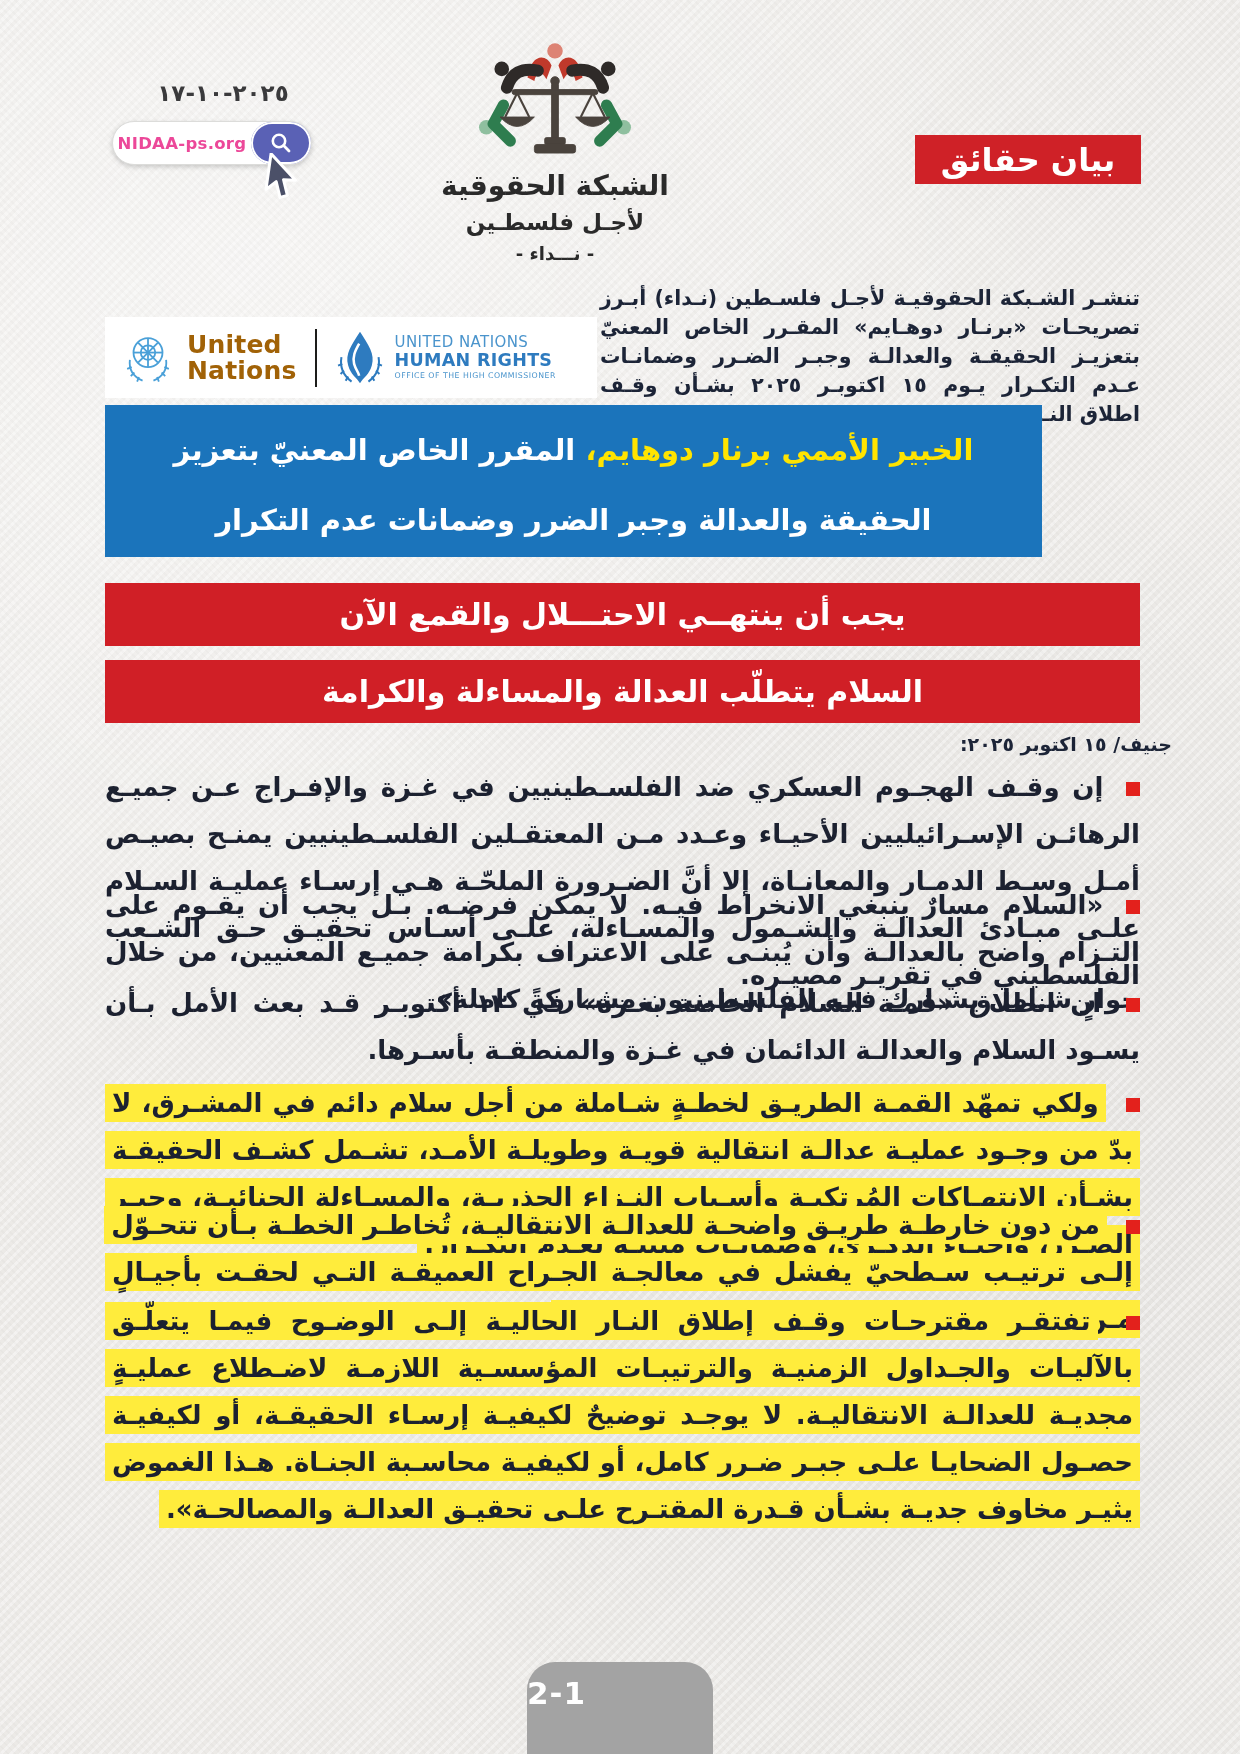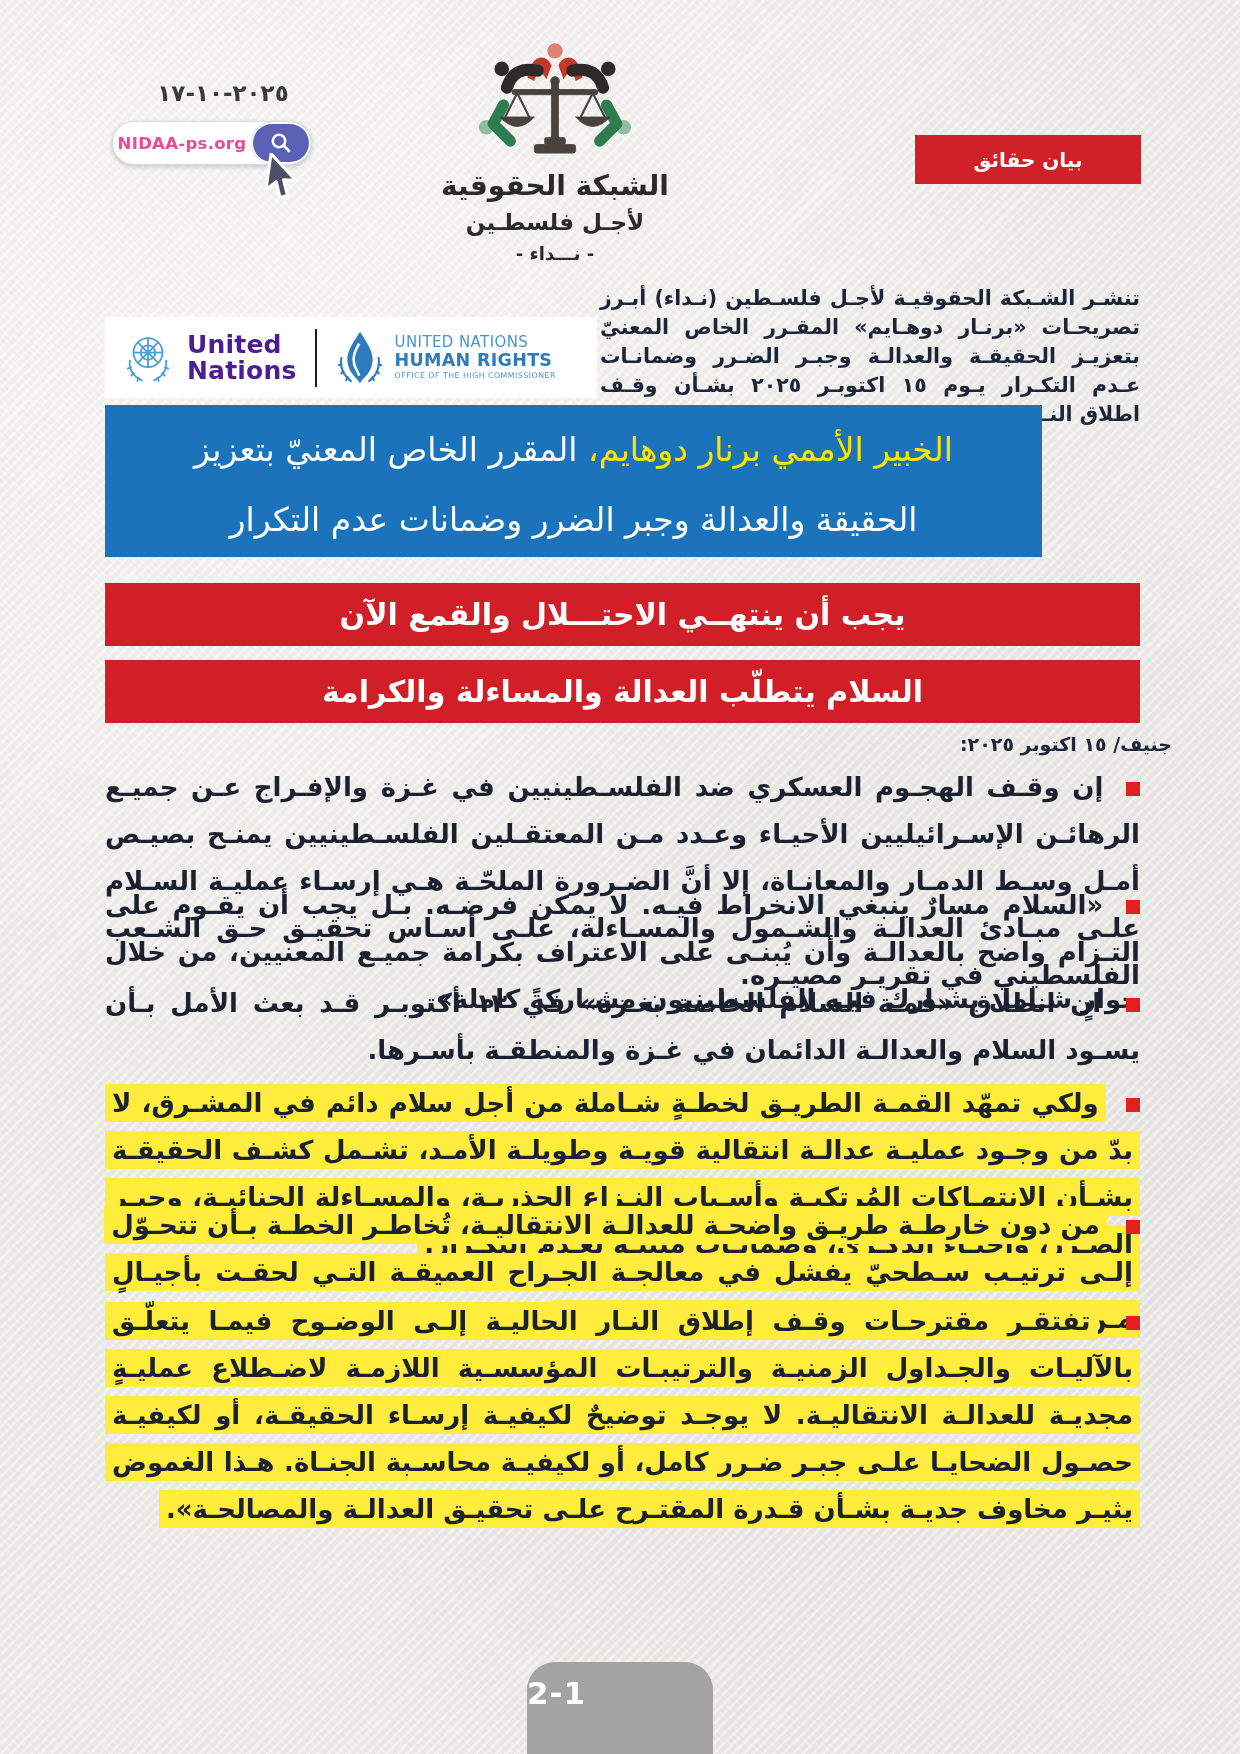--- a/index.html
+++ b/index.html
@@ -51,47 +51,47 @@
     text-align:center;direction:rtl;color:#2a2a2a;
   }
   .org-name .l1{font-size:28px;font-weight:bold;line-height:36px;}
   .org-name .l2{font-size:23px;font-weight:bold;line-height:36px;}
   .org-name .l3{font-size:18px;font-weight:bold;line-height:28px;letter-spacing:1px;}
   
   .fact-badge{
     left:915px;top:135px;width:226px;height:49px;
     background:#cf2127;color:#ffffff;
     display:flex;align-items:center;justify-content:center;
-    font-size:20px;font-weight:bold;direction:rtl;
+    font-size:32px;font-weight:bold;direction:rtl;
   }
   
   .logo-strip{
     left:105px;top:317px;width:492px;height:81px;
     background:#ffffff;
     display:flex;align-items:center;
   }
   .un-emblem{margin-left:14px;}
-  .un-text{margin-left:10px;direction:ltr;color:#4c1d95;font-weight:bold;font-size:25px;line-height:26px;letter-spacing:.2px;}
+  .un-text{margin-left:10px;direction:ltr;color:#a16207;font-weight:bold;font-size:25px;line-height:26px;letter-spacing:.2px;}
   .strip-divider{width:2px;height:58px;background:#1d1d1b;margin:0 16px 0 18px;}
   .ohchr-text{direction:ltr;margin-left:8px;}
   .ohchr-text .t1{font-size:15px;color:#4a94cc;line-height:17px;letter-spacing:.4px;}
   .ohchr-text .t2{font-size:17.5px;color:#2e7bbf;font-weight:bold;line-height:19px;letter-spacing:.3px;}
   .ohchr-text .t3{font-size:7.8px;color:#4a94cc;line-height:12px;letter-spacing:.5px;}
   
   .intro{
     left:600px;top:284px;width:540px;height:118px;
     direction:rtl;text-align:justify;
     font-size:20.5px;font-weight:bold;color:#1c2437;line-height:29px;
   }
   
   .blue-banner{
     left:105px;top:405px;width:937px;height:152px;
     background:#1b74bb;color:#ffffff;
     direction:rtl;text-align:center;
-    font-weight:normal;font-size:33px;
+    font-weight:bold;font-size:29px;
   }
   .blue-banner .bl1{margin-top:22px;line-height:46px;}
   .blue-banner .bl2{margin-top:24px;line-height:46px;}
   .blue-banner .name-hl{color:#ffe400;}
   .red-banner{
     left:105px;width:1035px;height:63px;
     background:#d01f26;color:#ffffff;
     direction:rtl;display:flex;align-items:center;justify-content:center;
     font-weight:bold;font-size:30px;
   }

